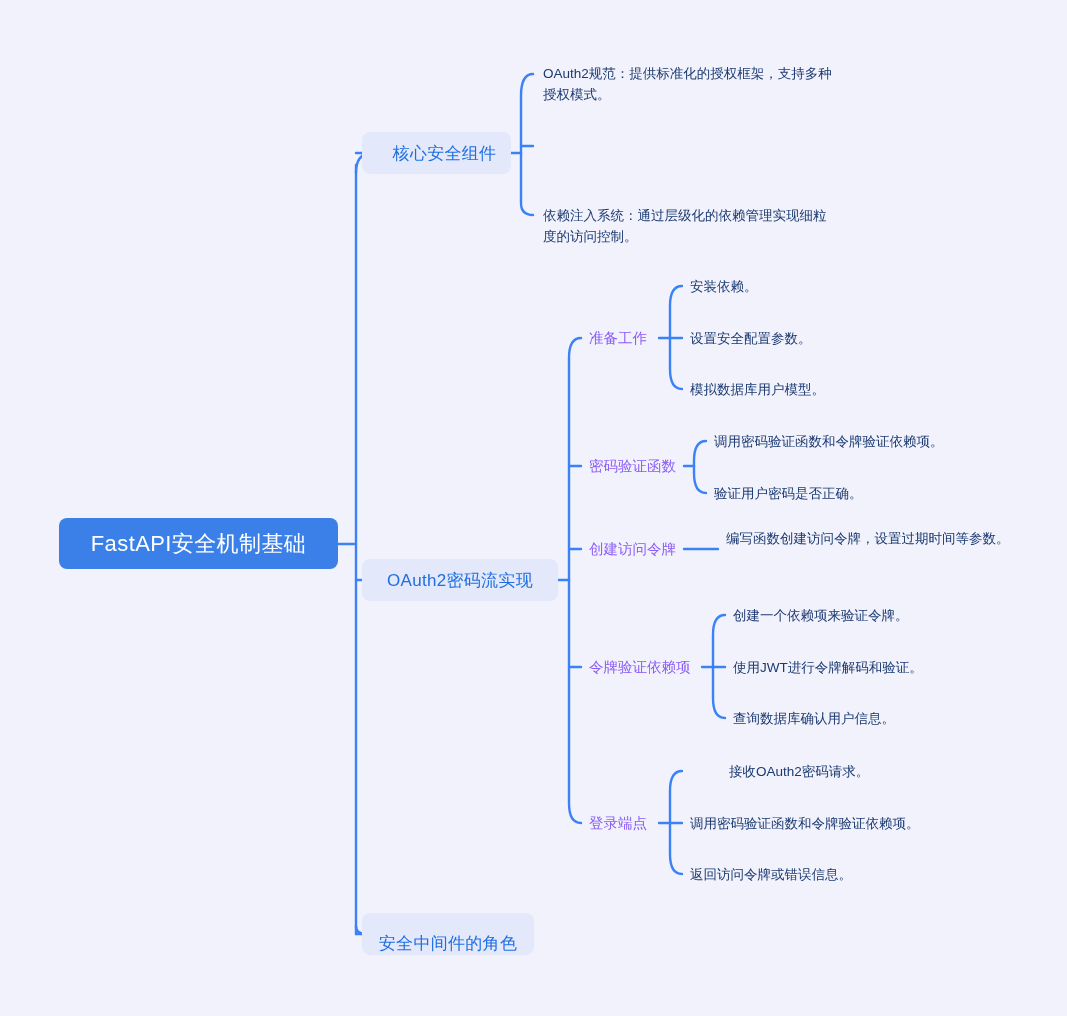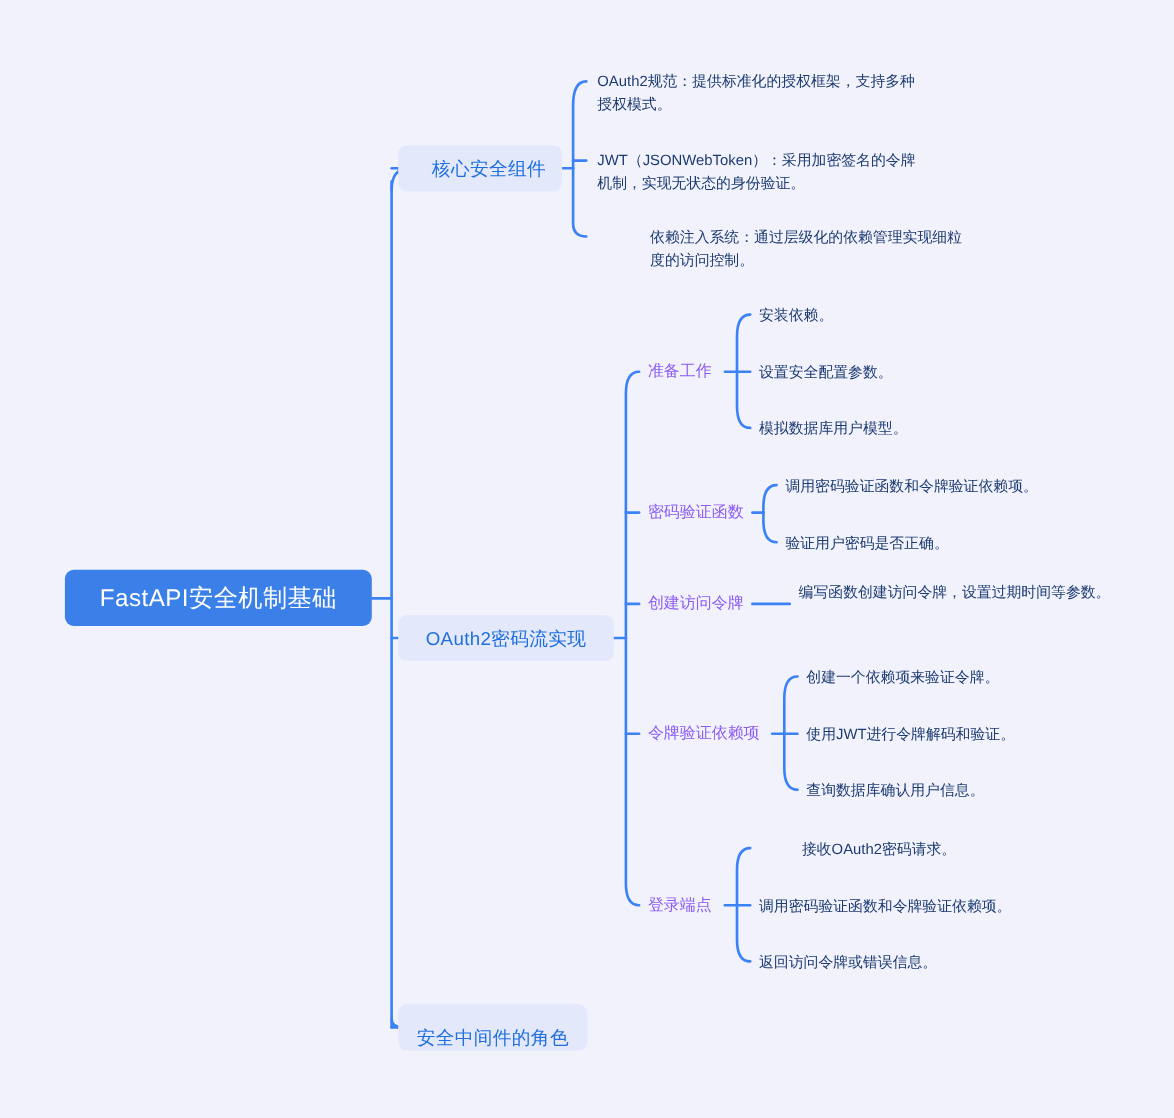--- a/index.html
+++ b/index.html
@@ -151,25 +151,22 @@
   </div>
 
   <div class="chip" style="left:362px; top:913px; width:172px;align-items:flex-end;">
     <span class="label">安全中间件的角色</span>
   </div>
 
   <div class="leaf wrap-w1" style="left:543px; top:63px;">
     <span>OAuth2规范：提供标准化的授权框架，支持多种授权模式。</span>
   </div>
 
-  <div class="leaf wrap-w1" style="left:543px; top:135px;">
-    <span>JWT（JSONWebToken）：采用加密签名的令牌机制，实现无状态的身份验证。</span>
-  </div>
-
-  <div class="leaf wrap-w1" style="left:543px; top:205px;margin-left:48px;">
+
+  <div class="leaf wrap-w1" style="left:543px; top:205px;">
     <span>依赖注入系统：通过层级化的依赖管理实现细粒度的访问控制。</span>
   </div>
 
   <div class="branch-label" style="left:589px; top:328px;">
     <span>准备工作</span>
   </div>
 
   <div class="branch-label" style="left:589px; top:456px;">
     <span>密码验证函数</span>
   </div>

